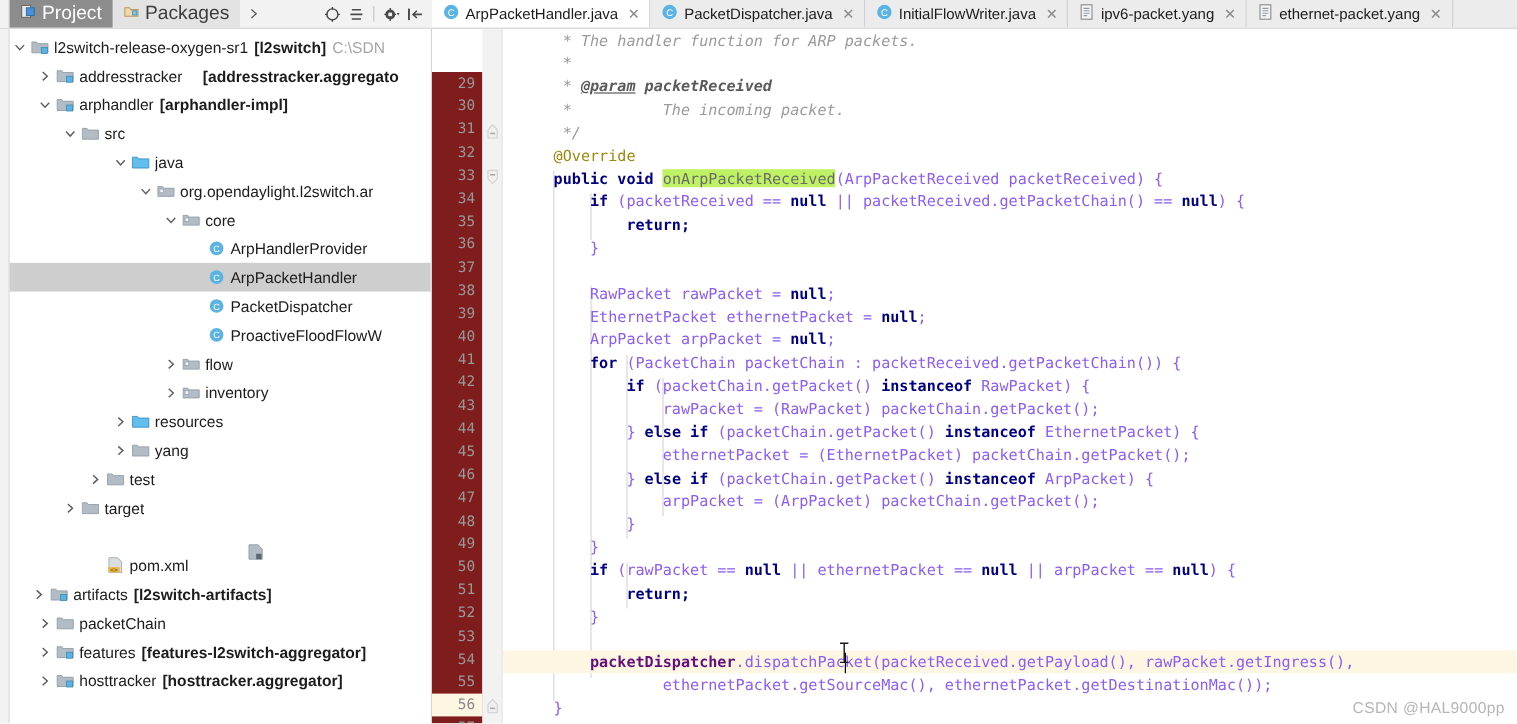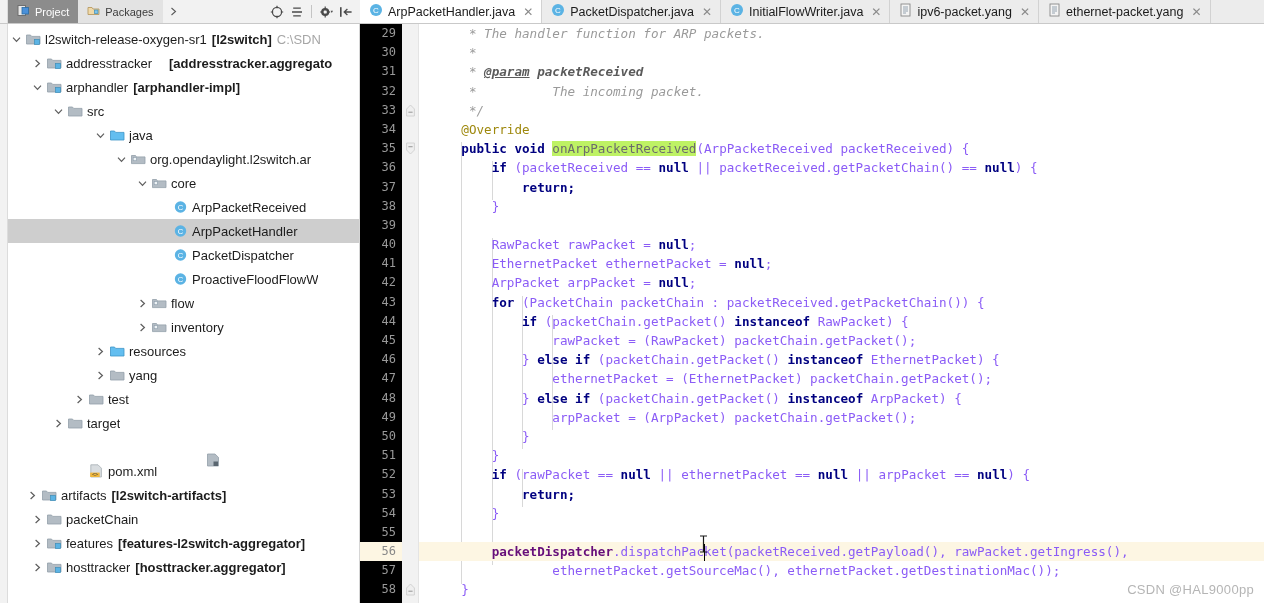--- a/index.html
+++ b/index.html
@@ -41,21 +41,21 @@
   .left-edge {
     width: 8px; flex: 0 0 8px;
     background: #f2f2f2;
     border-right: 1px solid #dcdcdc;
   }
   .tw-tab {
     display: flex;
     align-items: center;
     gap: 5px;
     padding: 0 9px;
-    font-size: 11px;
+    font-size: 16px;
     color: #2b2b2b;
     cursor: default;
     white-space: nowrap;
   }
   .tw-tab.active {
     background: #8c8c8c;
     color: #ffffff;
   }
   .tw-tab.inactive {
     background: #e3e3e3;
@@ -178,23 +178,24 @@
     flex: 1 1 auto;
     display: flex;
     background: #ffffff;
     min-width: 0;
     position: relative;
     overflow: hidden;
   }
   .gutter {
     width: 42px;
     flex: 0 0 42px;
-    background: #000000;
+    background: #7f1d1d;
     position: relative;
     border-right: 0;
+    margin-top: 36px;
   }
   .foldcol {
     width: 17px;
     flex: 0 0 17px;
     background: #f2f2f2;
     border-right: 1px solid #e4e4e4;
     position: relative;
   }
   .code-area {
     flex: 1 1 auto;
@@ -514,21 +515,21 @@
             <span class="tlabel">core</span>
           </div>
           <div class="trow" style="padding-left: 155px;">
             <span class="tw-toggle"></span>
             <span class="ticon">
               <svg width="15" height="14" viewBox="0 0 15 14">
                 <circle cx="7.5" cy="7" r="5.7" fill="#5bb3e4"></circle>
                 <text x="7.5" y="10" font-size="7.6" font-family="Liberation Sans, sans-serif" fill="#ffffff" text-anchor="middle">C</text>
               </svg>
             </span>
-            <span class="tlabel">ArpPacketReceived</span>
+            <span class="tlabel">ArpHandlerProvider</span>
           </div>
           <div class="trow selected" style="padding-left: 155px;">
             <span class="tw-toggle"></span>
             <span class="ticon">
               <svg width="15" height="14" viewBox="0 0 15 14">
                 <circle cx="7.5" cy="7" r="5.7" fill="#5bb3e4"></circle>
                 <text x="7.5" y="10" font-size="7.6" font-family="Liberation Sans, sans-serif" fill="#ffffff" text-anchor="middle">C</text>
               </svg>
             </span>
             <span class="tlabel">ArpPacketHandler</span>

